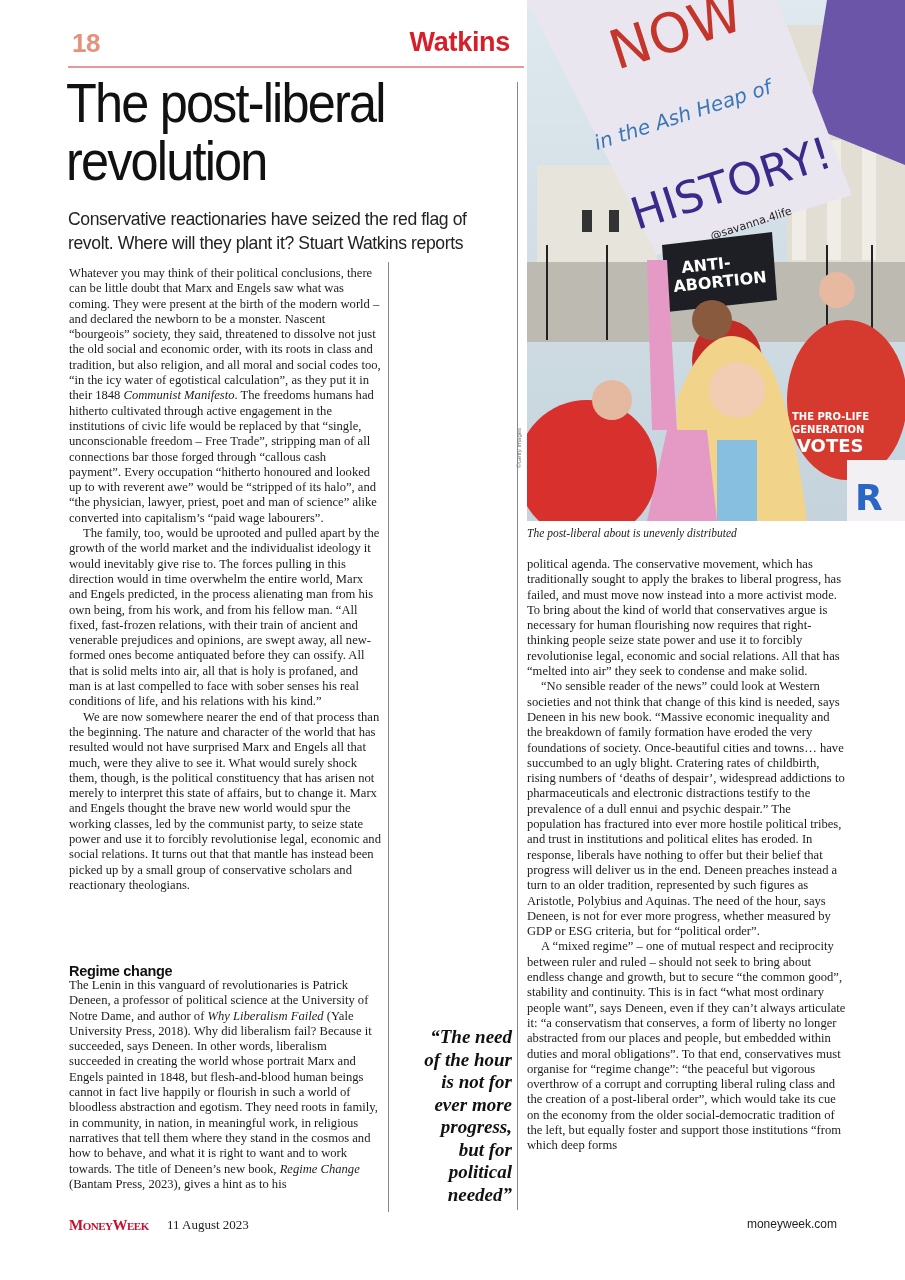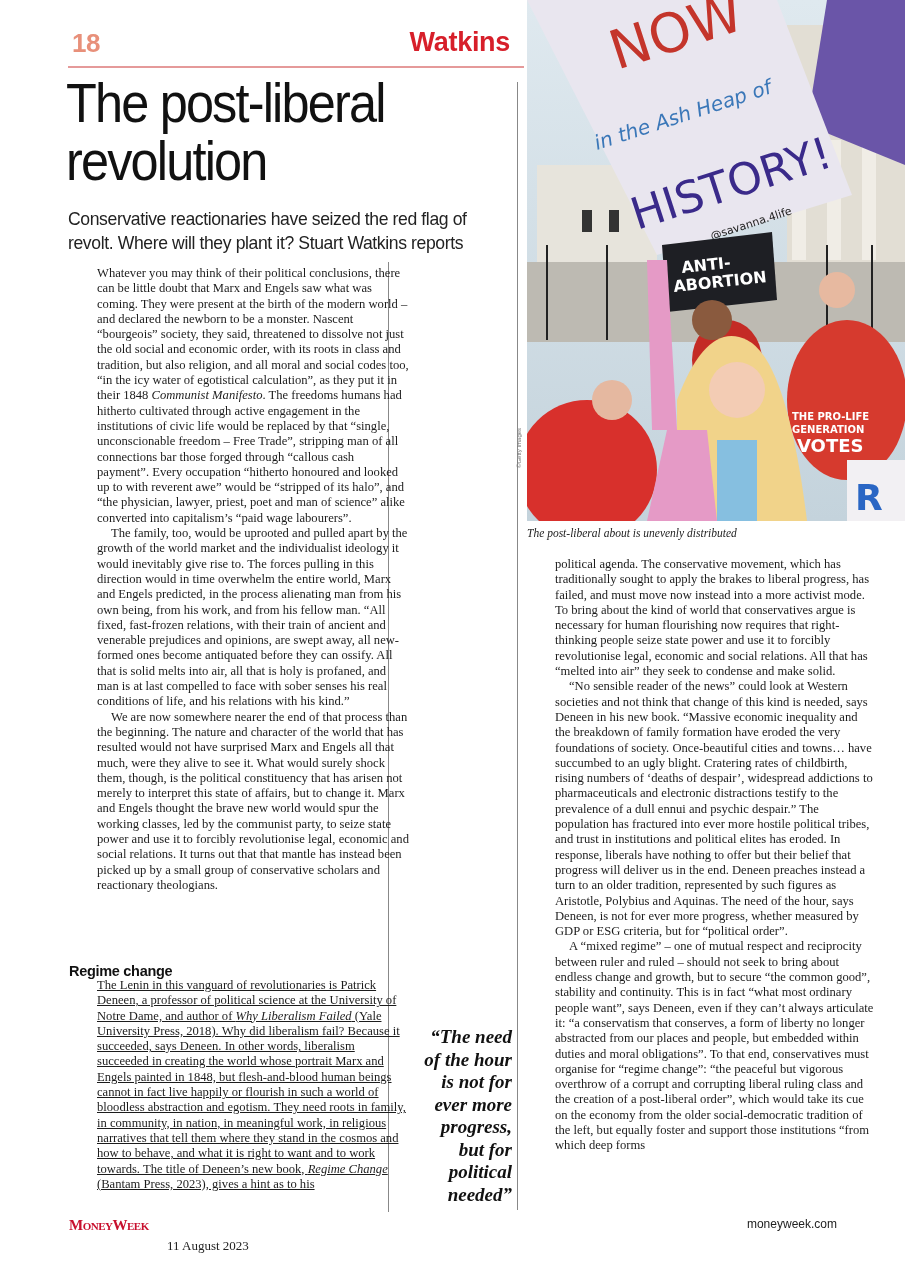--- a/index.html
+++ b/index.html
@@ -9,38 +9,38 @@
   .page-num { position: absolute; left: 72px; top: 28px; font-family: "Liberation Sans", sans-serif; font-weight: bold; font-size: 26px; color: #e8907a; letter-spacing: -0.5px; }
   .section { position: absolute; left: 380px; top: 27px; width: 130px; text-align: right; font-family: "Liberation Sans", sans-serif; font-weight: bold; font-size: 27px; color: #d71f2a; letter-spacing: -0.3px; }
   .top-rule { position: absolute; left: 68px; top: 66px; width: 456px; height: 2px; background: #e59a9a; }
 
   .headline { position: absolute; left: 66px; top: 74px; width: 440px; font-family: "Liberation Sans", sans-serif; font-weight: normal; font-size: 56px; line-height: 58px; color: #111; letter-spacing: -2px; transform: scaleX(0.9); transform-origin: left top; }
   .standfirst { position: absolute; left: 68px; top: 207px; width: 450px; font-family: "Liberation Sans", sans-serif; font-size: 18.5px; line-height: 24px; color: #222; letter-spacing: -0.4px; transform: scaleX(0.95); transform-origin: left top; }
 
   .vrule-main { position: absolute; left: 517px; top: 82px; width: 1px; height: 1128px; background: #888; }
   .vrule-col1 { position: absolute; left: 388px; top: 262px; width: 1px; height: 950px; background: #888; }
 
-  .body-text { font-size: 12.6px; line-height: 15.3px; color: #1c1c1c; text-align: left; margin-left: 28px; }
+  .body-text { font-size: 12.6px; line-height: 15.3px; color: #1c1c1c; text-align: left; }
   .body-text p { text-indent: 0; }
   .body-text p + p { text-indent: 14px; }
   .col1 { position: absolute; left: 69px; top: 266px; width: 312px; }
-  .col1b { position: absolute; left: 69px; top: 978px; width: 312px; text-decoration: underline; }
+  .col1b { position: absolute; left: 69px; top: 978px; width: 312px; }
   .subhead { position: absolute; left: 69px; top: 963px; font-family: "Liberation Sans", sans-serif; font-weight: bold; font-size: 14.5px; color: #111; letter-spacing: -0.3px; }
   .col3 { position: absolute; left: 527px; top: 557px; width: 320px; }
 
   .pullquote { position: absolute; left: 412px; top: 1026px; width: 100px; text-align: right; font-style: italic; font-weight: bold; font-size: 19px; line-height: 22.5px; color: #111; }
 
   .photo { position: absolute; left: 527px; top: 0; width: 378px; height: 521px; overflow: hidden; background: #c9d6de; }
   .caption { position: absolute; left: 527px; top: 527px; font-style: italic; font-size: 11.5px; color: #222; }
   .credit { position: absolute; left: 516px; top: 468px; font-family: "Liberation Sans", sans-serif; font-size: 6px; color: #777; transform: rotate(-90deg); transform-origin: left top; white-space: nowrap; }
 
   .footer-logo { position: absolute; left: 69px; top: 1217px; font-family: "Liberation Serif", serif; font-weight: bold; font-size: 14px; color: #c8102e; letter-spacing: -0.5px; }
   .footer-logo .big { font-size: 15px; }
   .footer-logo .small { font-size: 11px; text-align: right; }
-  .footer-date { position: absolute; left: 167px; top: 1217px; font-family: "Liberation Serif", serif; font-size: 13px; color: #222; margin-top: 21px; }
+  .footer-date { position: absolute; left: 167px; top: 1217px; font-family: "Liberation Serif", serif; font-size: 13px; color: #222; }
   .footer-url { position: absolute; right: 68px; top: 1217px; font-family: "Liberation Sans", sans-serif; font-size: 12px; color: #222; text-align: center; }
 </style>
 </head>
 <body>
 
 <div class="page-num">18</div>
 <div class="section">Watkins</div>
 <div class="top-rule"></div>
 
 <h1 class="headline">The post-liberal revolution</h1>

